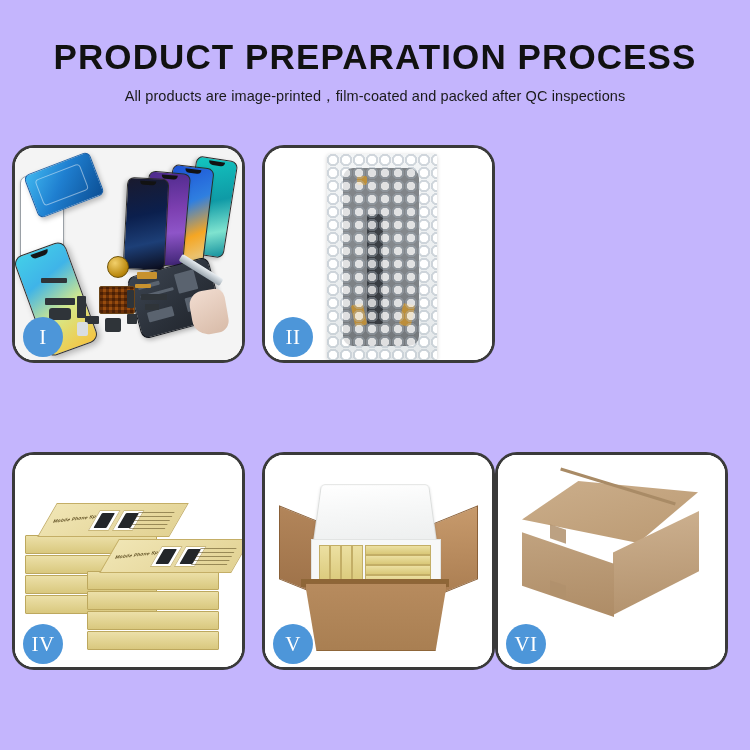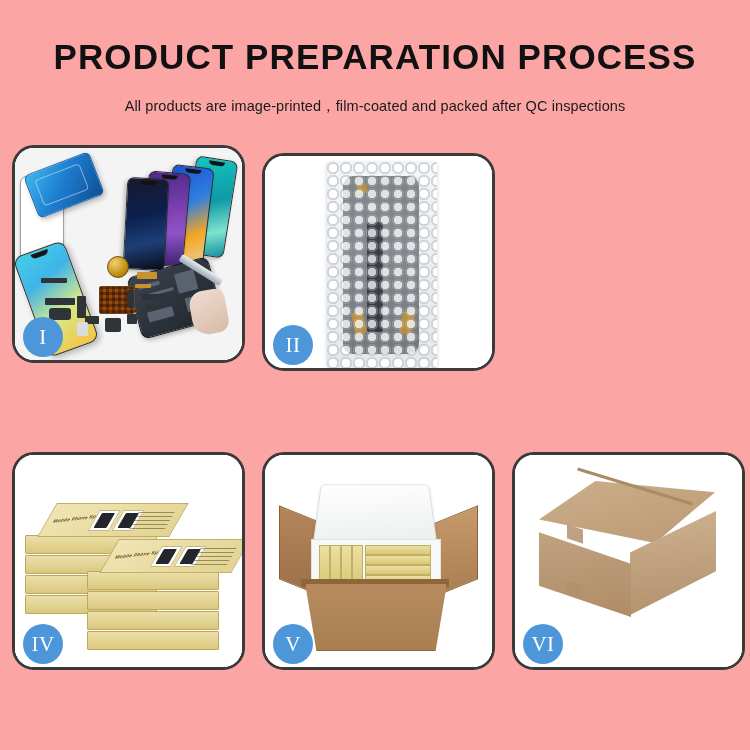--- a/index.html
+++ b/index.html
@@ -11,42 +11,42 @@
     width: 750px;
     height: 750px;
     overflow: hidden;
     font-family: "Liberation Sans", sans-serif;
     -webkit-font-smoothing: antialiased;
   }
   .page {
     position: relative;
     width: 750px;
     height: 750px;
-    background: #fca5a5;
+    background: #c4b5fd;
   }
 
   
   .header {
     position: absolute;
     top: 36px;
     left: 0;
     width: 750px;
     text-align: center;
   }
   .title {
     font-family: "Liberation Sans", sans-serif;
     font-size: 35px;
     font-weight: 700;
     letter-spacing: 1.1px;
     color: #111111;
     line-height: 42px;
     white-space: nowrap;
   }
   .subtitle {
-    margin-top: 19px;
+    margin-top: 9px;
     font-family: "Liberation Sans", sans-serif;
     font-size: 14.5px;
     font-weight: 400;
     color: #1a1a1a;
     letter-spacing: 0.1px;
     white-space: nowrap;
   }
 
   
   .grid {
@@ -67,25 +67,25 @@
     overflow: visible;
   }
   .card .clip {
     position: absolute;
     inset: 0;
     border-radius: 19px;
     overflow: hidden;
     background: #fdfdfd;
   }
   .c0 { left: 0px;   top: 0px; }
-  .c1 { left: 250px; top: 8px; }
+  .c1 { left: 250px; top: 0px; }
   .c2 { left: 500px; top: 0px; }
   .c3 { left: 0px;   top: 307px; }
   .c4 { left: 250px; top: 307px; }
-  .c5 { left: 500px; top: 307px; }
+  .c5 { left: 483px; top: 307px; }
 
   
   .badge {
     position: absolute;
     left: 8px;
     bottom: 3px;
     width: 40px;
     height: 40px;
     border-radius: 50%;
     background: #4d96d9;

